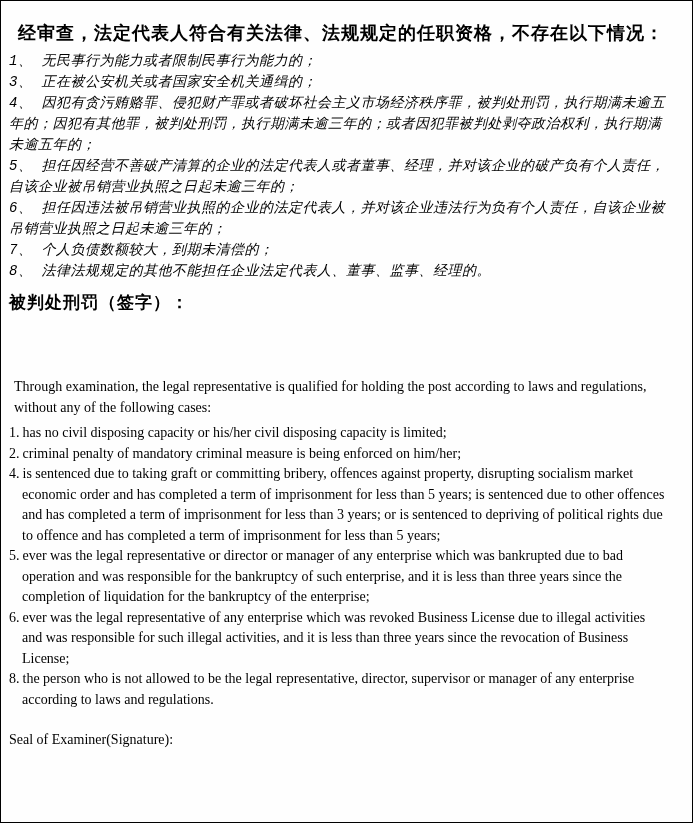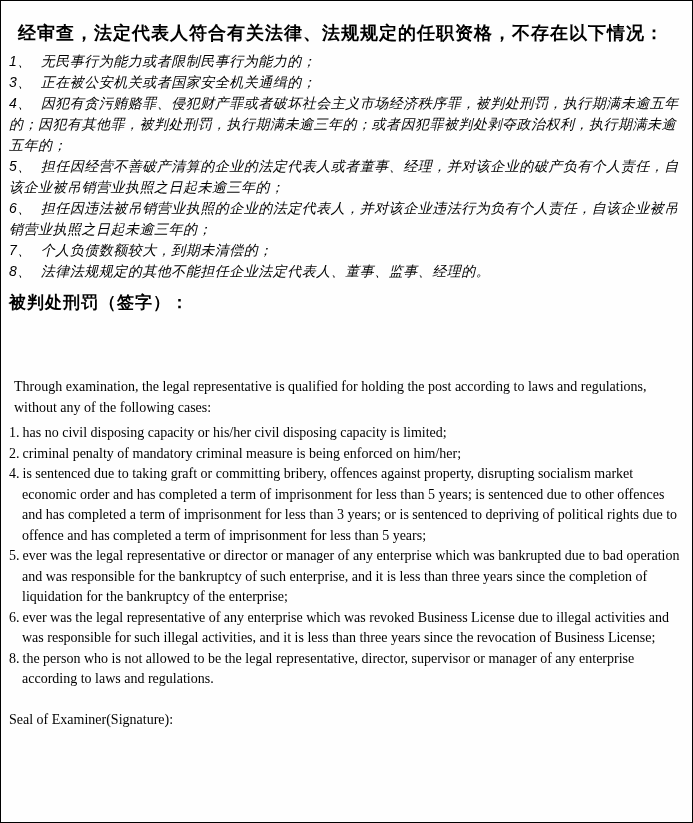--- a/index.html
+++ b/index.html
@@ -2,37 +2,37 @@
 <html><head>
 <meta charset="utf-8">
 <style>
   html, body { margin: 0; padding: 0; background: #ffffff; }
   .page {
     width: 693px;
     height: 823px;
     box-sizing: border-box;
     border: 1px solid #000000;
     margin: 0;
-    padding: 6px 5px 6px 8px;
+    padding: 6px 25px 6px 8px;
     overflow: hidden;
     background: #fefefe;
     color: #000000;
   }
   .cn-header {
     font-family: "Liberation Sans", "DejaVu Sans", sans-serif;
     font-weight: bold;
     font-size: 18px;
     line-height: 26px;
     letter-spacing: 1px;
     text-indent: 9px;
     margin-top: 13px;
   }
   .cn-items { margin-top: 5px; }
   .cn-item {
-    font-family: Liberation Sans, sans-serif;
+    font-family: Liberation Mono, monospace;
     font-style: italic;
     font-size: 14px;
     line-height: 21px;
     letter-spacing: 0.5px;
   }
   .cn-item .num { margin-right: 9px; }
   .cn-seal {
     font-family: "Liberation Sans", "DejaVu Sans", sans-serif;
     font-weight: bold;
     font-size: 17px;

